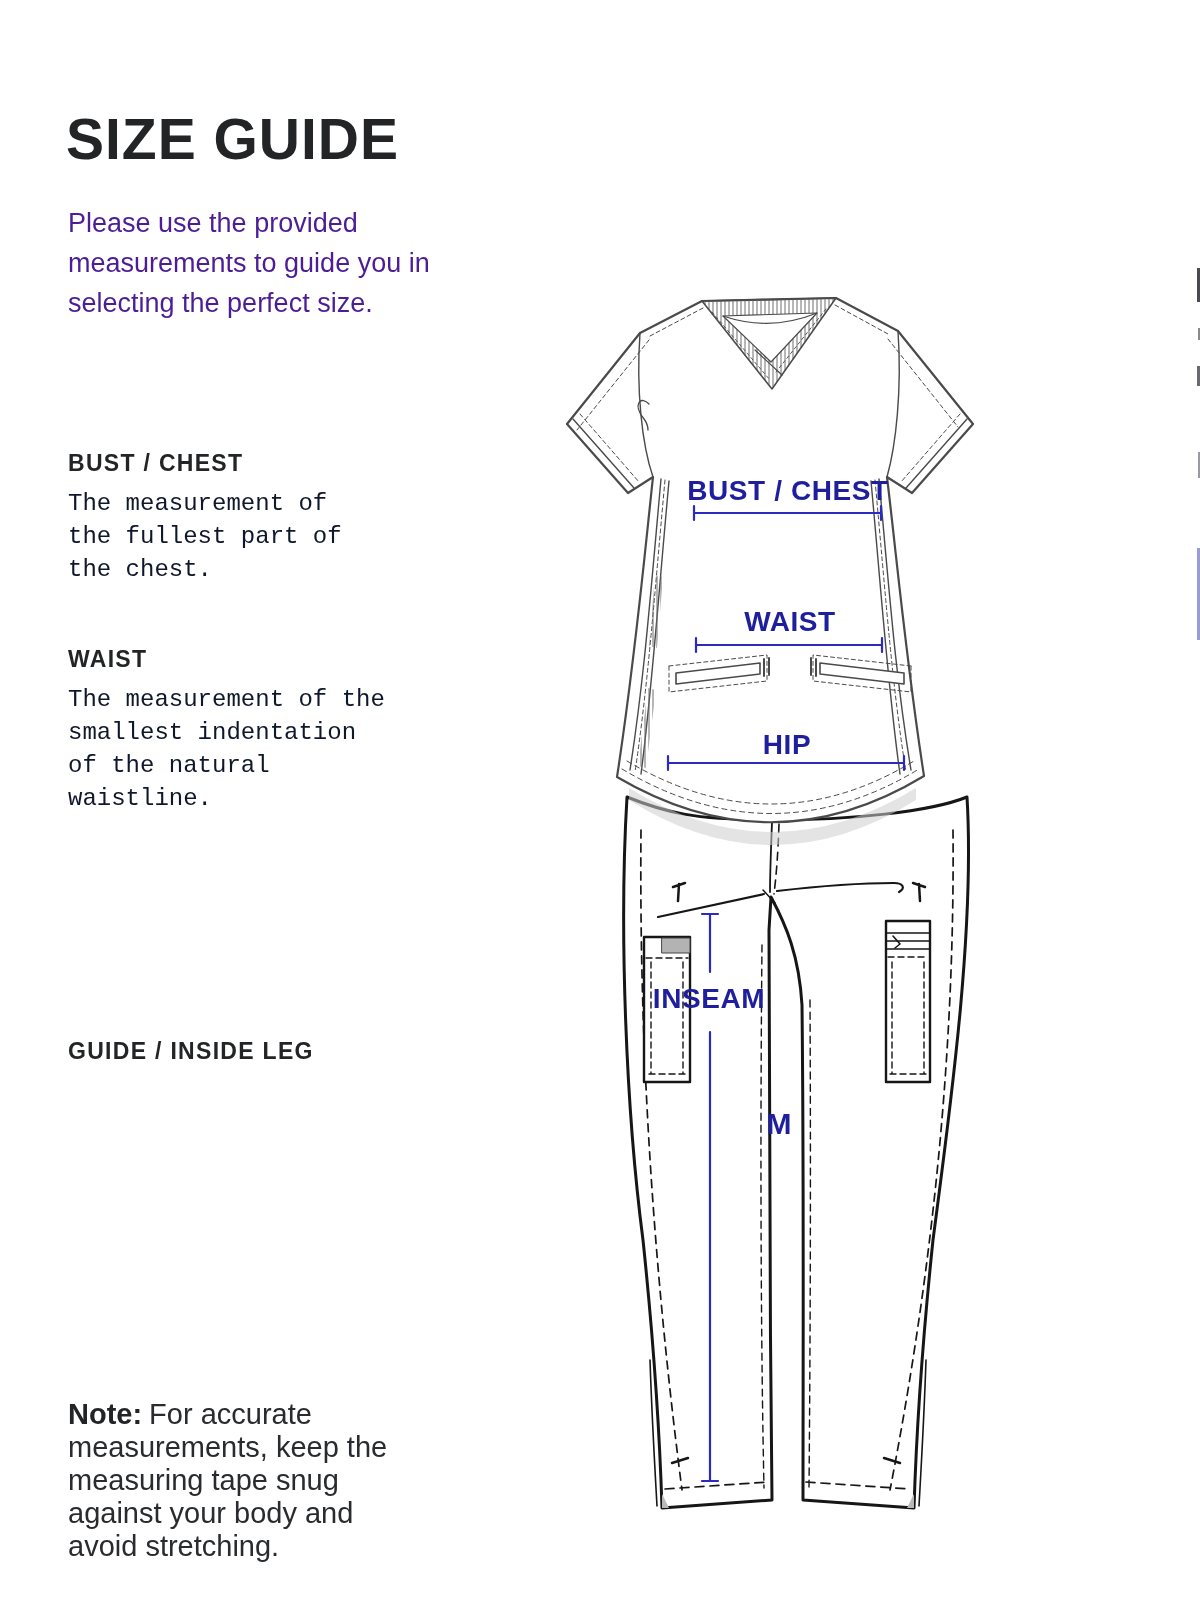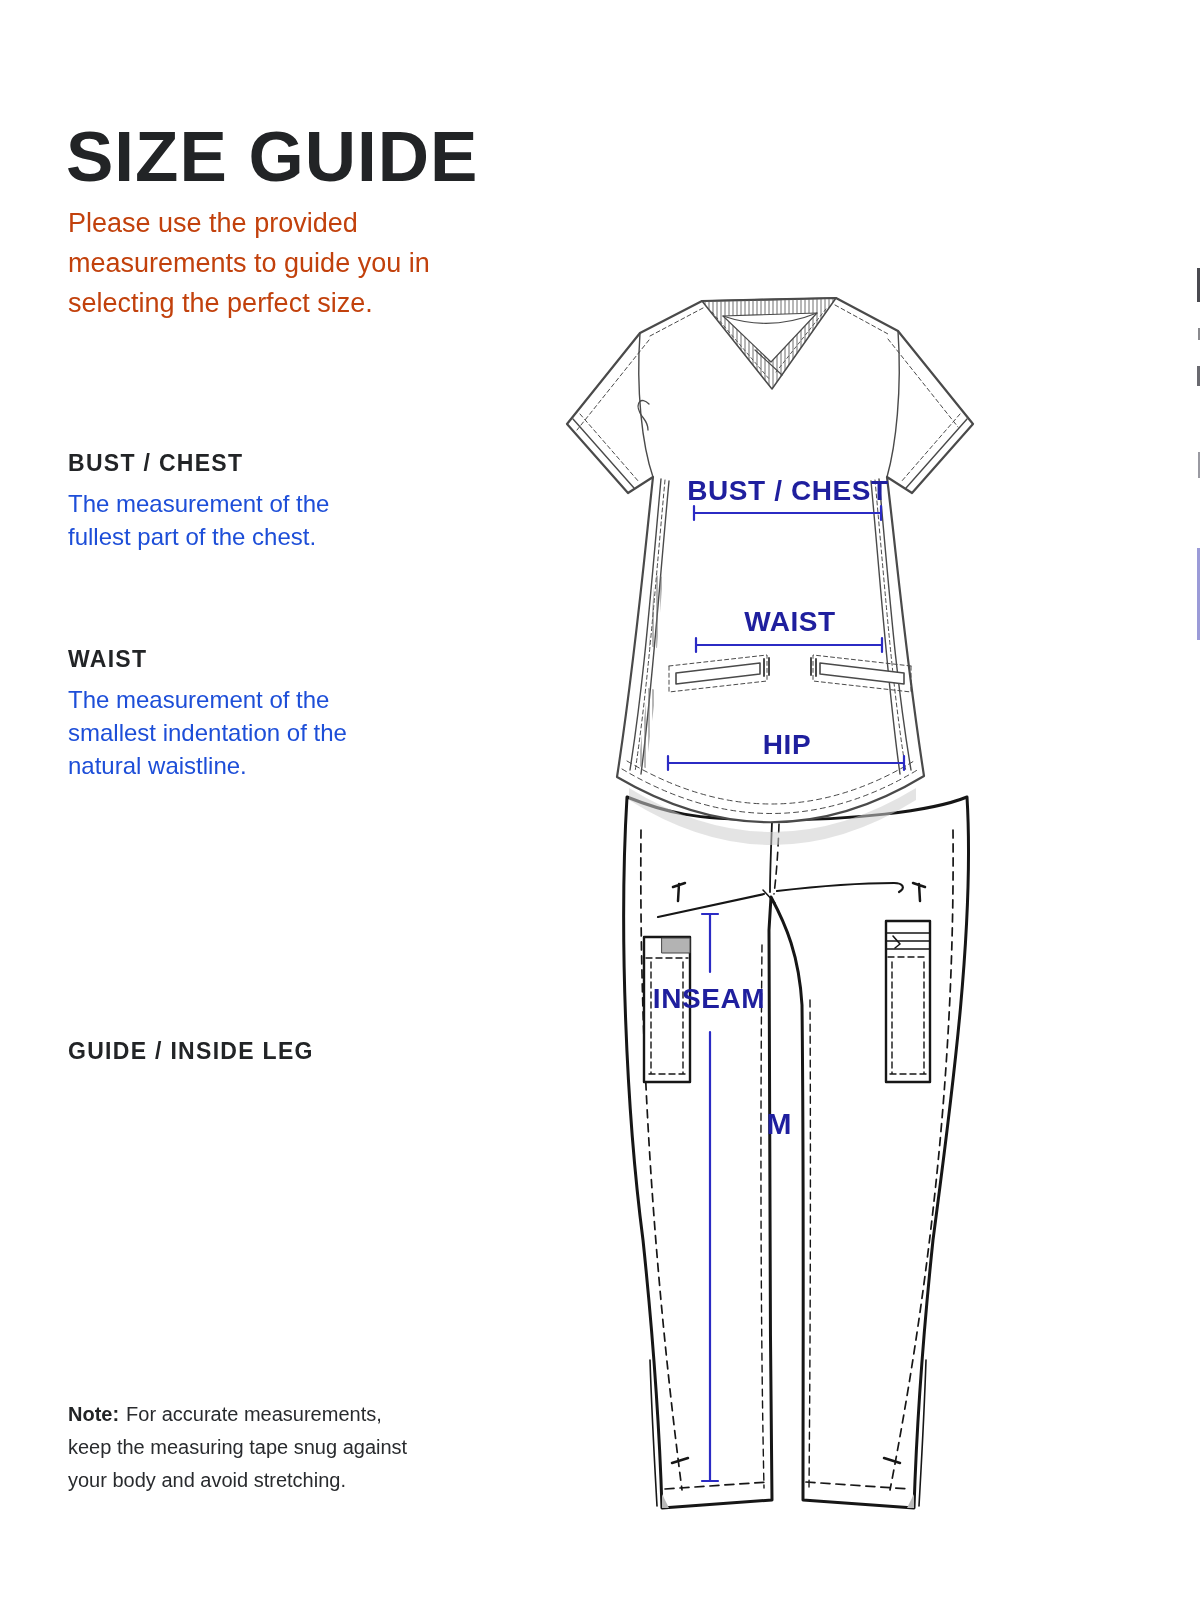--- a/index.html
+++ b/index.html
@@ -1,39 +1,39 @@
 <!DOCTYPE html>
 <html><head>
 <meta charset="utf-8">
 <style>
   html,body{margin:0;padding:0;background:#ffffff;}
   .page{
     position:relative;width:1200px;height:1600px;background:#ffffff;
     font-family:"Liberation Sans", sans-serif;color:#222426;overflow:hidden;
   }
   .title{
-    position:absolute;left:66px;top:68px;font-size:71px;font-weight:700;
+    position:absolute;left:66px;top:68px;font-size:57px;font-weight:700;
     letter-spacing:1px;color:#222426;white-space:nowrap;
   }
   .intro{
     position:absolute;left:68px;top:176px;width:445px;
-    font-size:27px;line-height:40px;color:#c2410c;
+    font-size:27px;line-height:40px;color:#4c1d95;
   }
   .sec{position:absolute;left:68px;}
   .sec h3{
     margin:0;font-size:23px;font-weight:700;letter-spacing:1.3px;color:#222426;
   }
-  .sec p{margin:10px 0 0 0;font-size:24px;line-height:33px;color:#1d4ed8;}
+  .sec p{margin:10px 0 0 0;font-size:24px;line-height:33px;color:#0f172a;font-family:Liberation Mono, monospace;}
   #sec-bust{top:450px;width:300px;}
   #sec-waist{top:646px;width:320px;}
   #sec-hips{top:836px;width:385px;}
   #sec-inseam{top:1038px;width:330px;}
   .note{
     position:absolute;left:68px;top:1398px;width:345px;
-    font-size:20px;line-height:33px;color:#292b2e;margin:0;
+    font-size:29px;line-height:33px;color:#292b2e;margin:0;
   }
   .note strong{font-weight:700;margin-right:7px;color:#222426;}
   .diagram{position:absolute;left:540px;top:270px;width:660px;height:1270px;}
   .blab{
     font-family:"Liberation Sans", sans-serif;font-weight:700;font-size:28px;
     letter-spacing:0.6px;fill:#1f1f9e;
   }
   .blab-size{font-size:30px;letter-spacing:0;}
   .edge-art{position:absolute;right:0;}
 </style>

